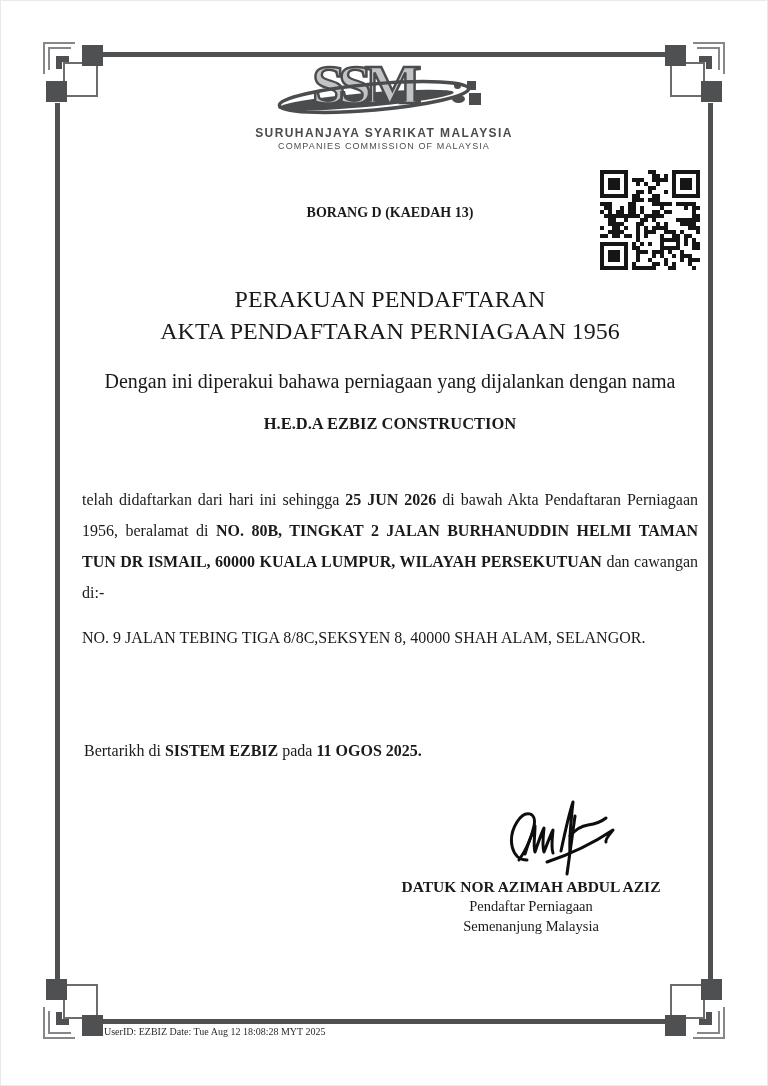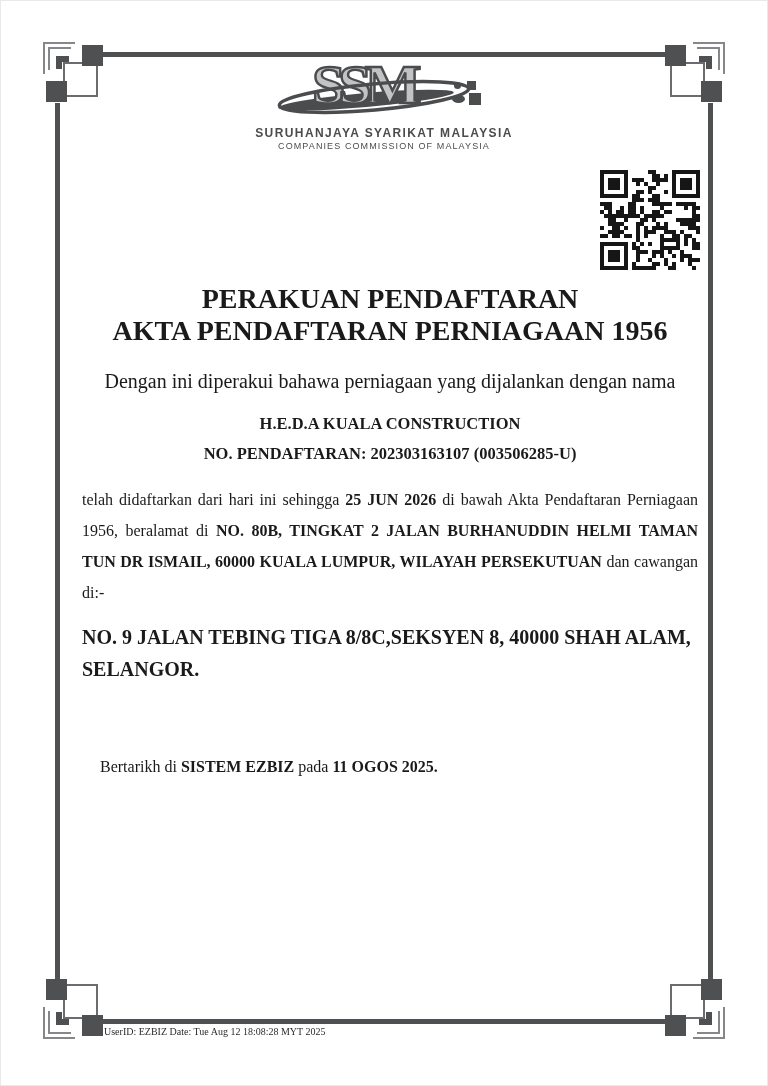--- a/index.html
+++ b/index.html
@@ -53,34 +53,34 @@
   .dot-4{left:17px;top:13px;width:12px;height:12px;}
   .org-my{font-family:"Liberation Sans",sans-serif;font-weight:bold;font-size:12px;letter-spacing:1.4px;color:var(--logo-gray);margin-top:2px;}
   .org-en{font-family:"Liberation Sans",sans-serif;font-weight:normal;font-size:9px;letter-spacing:1.1px;color:var(--logo-gray);margin-top:1px;}
 
   
   .qr{position:absolute;left:600px;top:170px;width:100px;height:100px;}
 
   
   .centered{position:absolute;left:82px;width:616px;text-align:center;}
   .form-heading{top:205px;font-weight:bold;font-size:14px;}
-  .cert-title{top:283px;font-weight:bold;font-size:28px;line-height:32px;}
+  .cert-title{top:283px;font-weight:normal;font-size:24px;line-height:32px;}
   .intro{top:370px;font-size:20px;}
   .company{top:414px;font-weight:bold;font-size:16.5px;}
   .regno{top:444px;font-weight:bold;font-size:16.5px;}
 
   .body-par{
     position:absolute;left:82px;width:616px;top:484px;margin:0;
     font-size:16px;line-height:31px;text-align:justify;
   }
   .branch{
     position:absolute;left:82px;width:616px;top:622px;margin:0;
-    font-weight:bold;font-size:20px;line-height:31.5px;text-align:left;
+    font-weight:normal;font-size:16px;line-height:31.5px;text-align:left;
   }
-  .dated{position:absolute;left:84px;width:616px;top:742px;margin:16px;font-size:16px;}
+  .dated{position:absolute;left:84px;width:616px;top:742px;margin:0;font-size:16px;}
 
   .sig-block{position:absolute;left:385px;width:292px;top:795px;text-align:center;}
   .signature{display:block;width:130px;height:82px;margin:0 auto;transform:translateX(25px);}
   .sig-name{font-weight:bold;font-size:15.5px;line-height:19px;}
   .sig-title,.sig-region{font-size:14.5px;line-height:20px;}
 
   .footer{position:absolute;left:104px;top:1026px;font-size:10px;color:#2b2b2b;}
 </style>
 </head>
 <body>
@@ -364,29 +364,44 @@
       <rect x="4" y="4" width="20" height="20" fill="#ffffff"></rect>
       <rect x="8" y="8" width="12" height="12" fill="#161616"></rect>
       <rect x="72" y="0" width="28" height="28" fill="#161616"></rect>
       <rect x="76" y="4" width="20" height="20" fill="#ffffff"></rect>
       <rect x="80" y="8" width="12" height="12" fill="#161616"></rect>
       <rect x="0" y="72" width="28" height="28" fill="#161616"></rect>
       <rect x="4" y="76" width="20" height="20" fill="#ffffff"></rect>
       <rect x="8" y="80" width="12" height="12" fill="#161616"></rect>
     </svg>
 
+  <div class="centered form-heading">BORANG D (KAEDAH 13)</div>
   <div class="centered cert-title">
     <div>PERAKUAN PENDAFTARAN</div>
     <div>AKTA PENDAFTARAN PERNIAGAAN 1956</div>
   </div>
   <div class="centered intro">Dengan ini diperakui bahawa perniagaan yang dijalankan dengan nama</div>
-  <div class="centered company">H.E.D.A KUALA CONSTRUCTION</div>
-  <div class="centered regno">NO. PENDAFTARAN: 202303163107 (003506285-U)</div>
+  <div class="centered company">H.E.D.A EZBIZ CONSTRUCTION</div>
 
   <p class="body-par"><span>telah didaftarkan dari hari ini sehingga </span><b>25 JUN 2026</b><span> di bawah Akta Pendaftaran Perniagaan 1956, beralamat di </span><b>NO. 80B, TINGKAT 2 JALAN BURHANUDDIN HELMI TAMAN TUN DR ISMAIL, 60000 KUALA LUMPUR, WILAYAH PERSEKUTUAN</b><span> dan cawangan di:-</span></p>
 
   <p class="branch">NO. 9 JALAN TEBING TIGA 8/8C,SEKSYEN 8, 40000 SHAH ALAM, SELANGOR.</p>
 
   <p class="dated"><span>Bertarikh di </span><b>SISTEM EZBIZ</b><span> pada </span><b>11 OGOS 2025.</b></p>
 
+  <div class="sig-block">
+    <svg class="signature" viewBox="0 0 130 80">
+      <g fill="none" stroke="#0d0d0d" stroke-width="3" stroke-linecap="round" stroke-linejoin="round">
+        <path d="M36,64 C20,64 16,42 26,26 C34,13 46,16 43,30 C40,44 33,57 28,64"></path>
+        <path d="M34,58 C38,44 42,36 44,30 C44,40 42,50 44,56 C48,44 50,38 53,32 C52,42 51,50 53,56 C57,46 59,40 62,34 C61,44 60,52 62,57"></path>
+        <path d="M70,55 C74,36 78,18 82,6 C80,24 78,42 79,56"></path>
+        <path d="M79,40 C84,34 90,30 97,29 C104,28 110,26 115,22"></path>
+        <path d="M84,20 L76,78"></path>
+        <path d="M56,66 C80,58 104,46 122,34 C117,40 114,44 115,46"></path>
+      </g>
+    </svg>
+    <div class="sig-name">DATUK NOR AZIMAH ABDUL AZIZ</div>
+    <div class="sig-title">Pendaftar Perniagaan</div>
+    <div class="sig-region">Semenanjung Malaysia</div>
+  </div>
 
   <div class="footer">UserID: EZBIZ Date: Tue Aug 12 18:08:28 MYT 2025</div>
 </div>
 
 </body></html>

